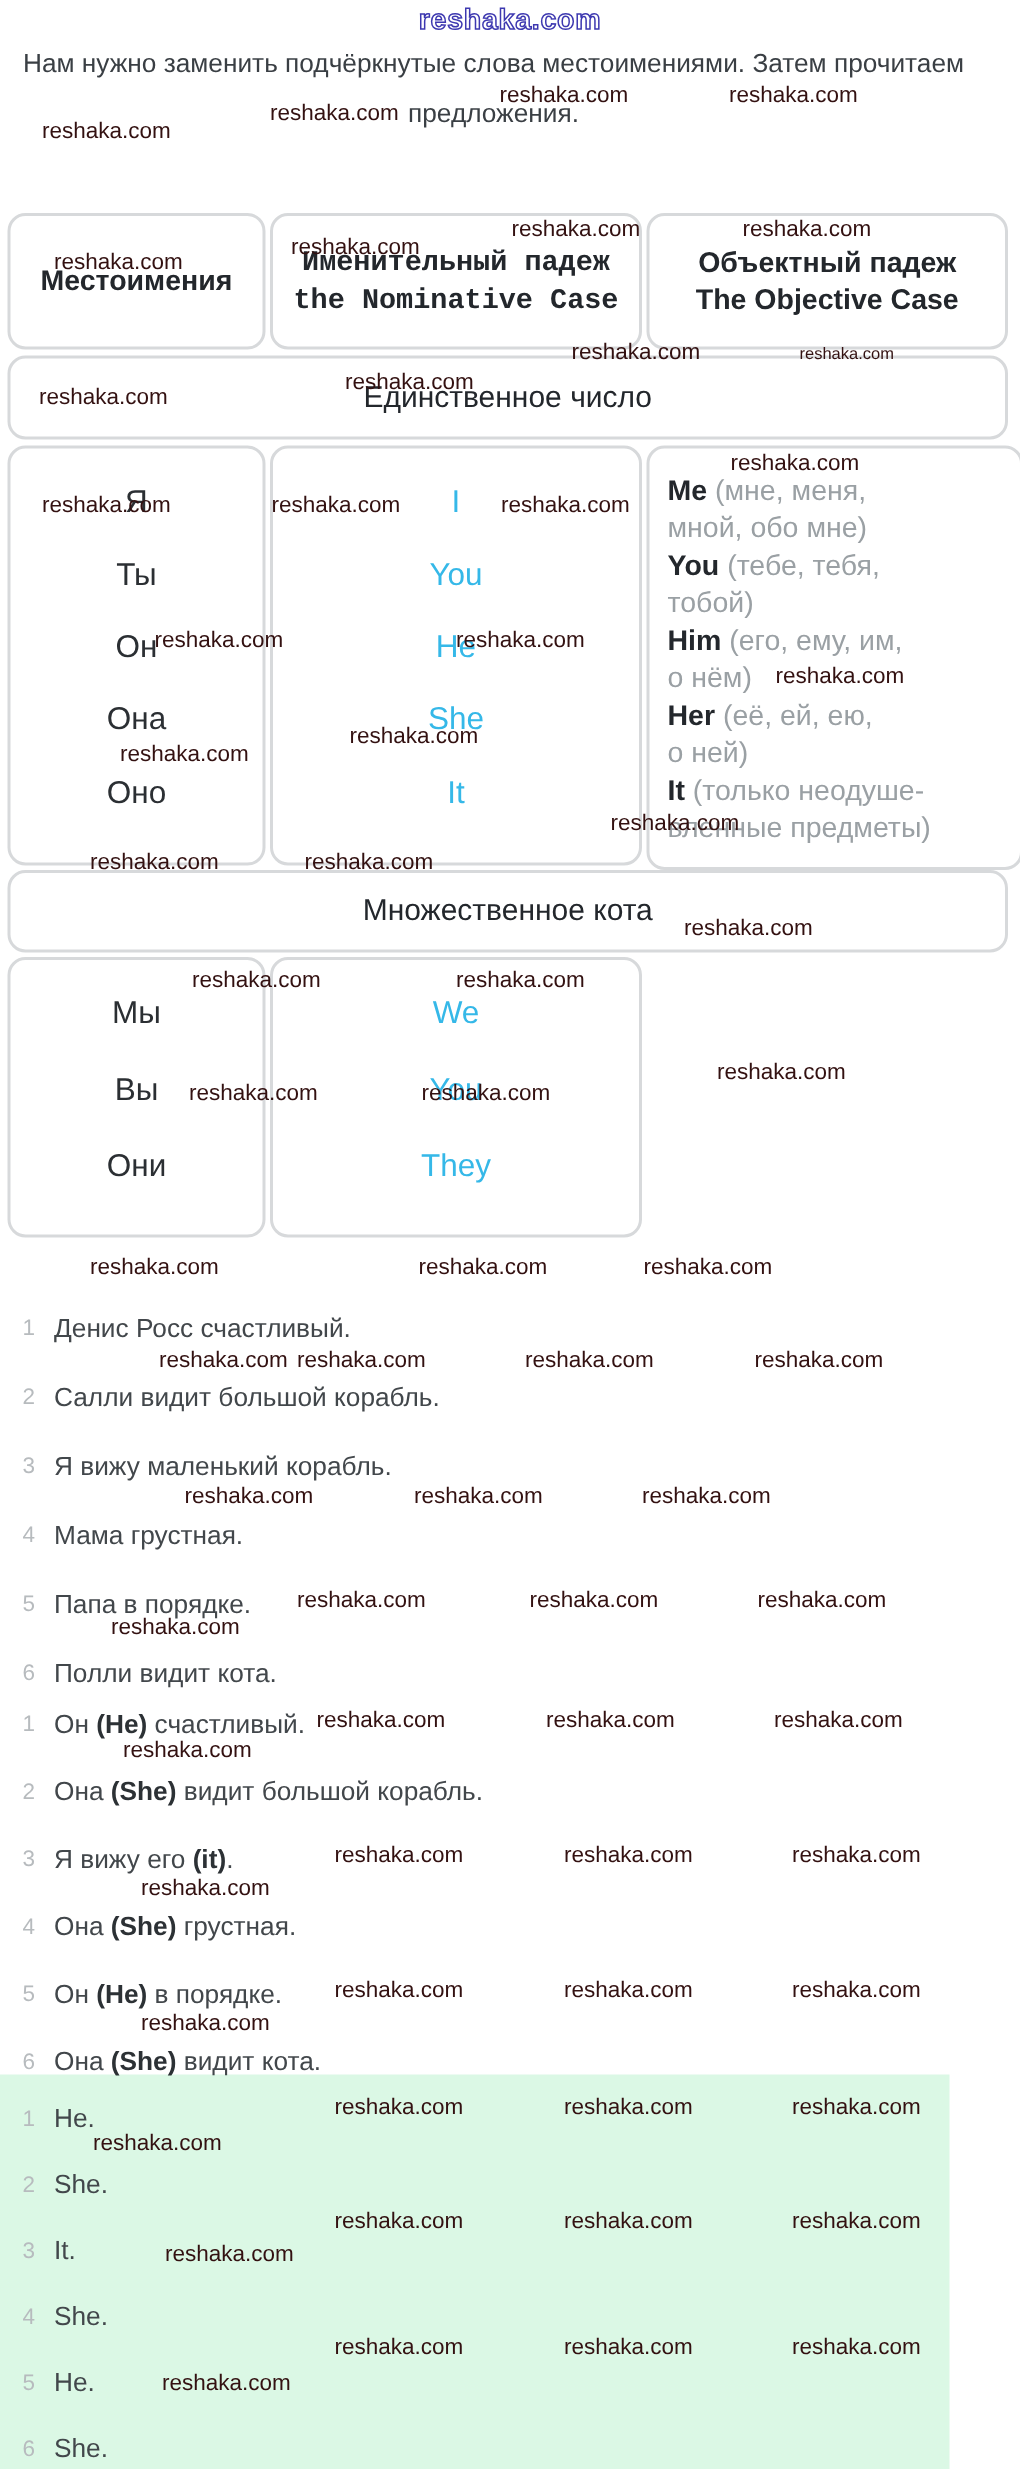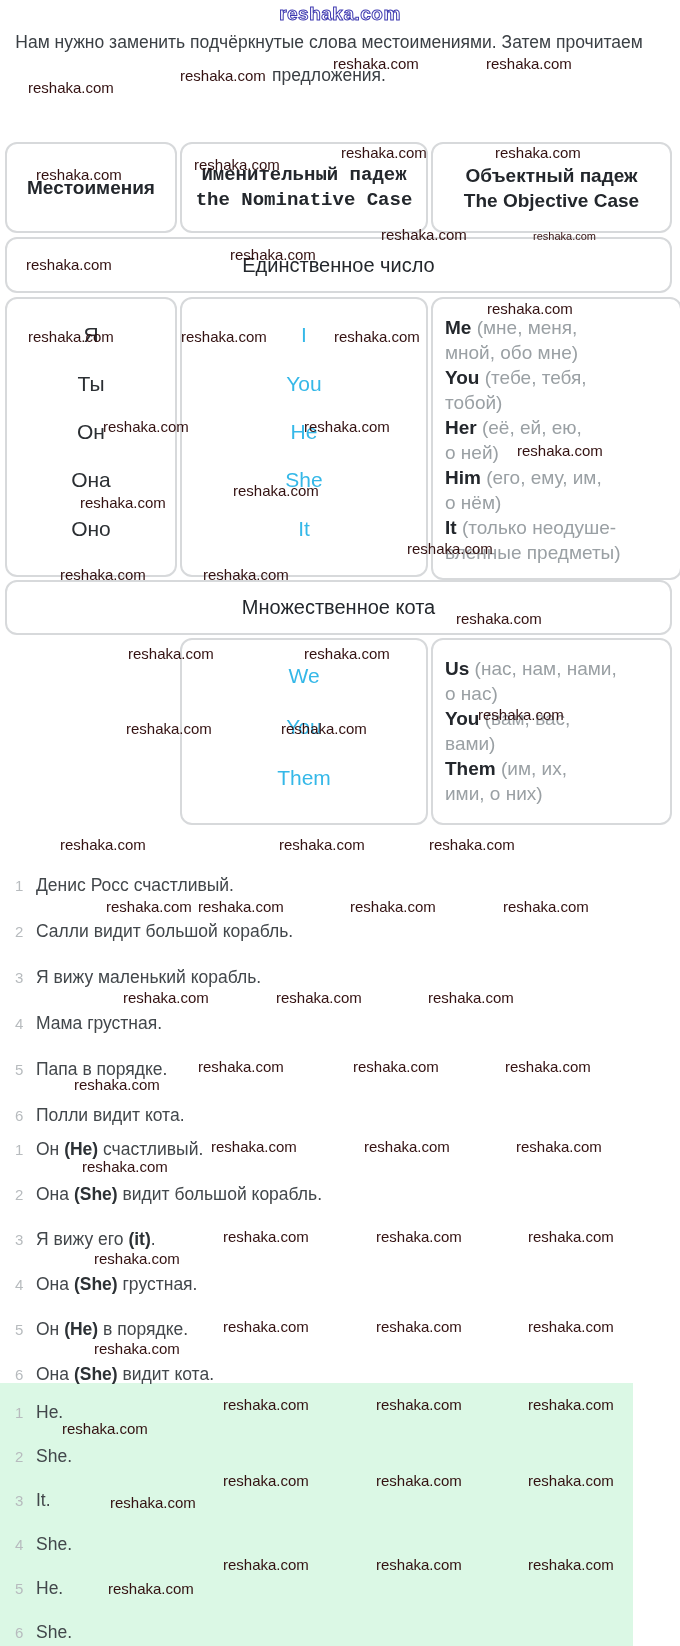--- a/index.html
+++ b/index.html
@@ -103,42 +103,39 @@
         <div class="p-en">You</div>
         <div class="p-en">He</div>
         <div class="p-en">She</div>
         <div class="p-en">It</div>
       </div>
     <div class="cell obj sob" id="sing-ob">
         <div class="obj-entry"><b>Me</b> (мне, меня,
 мной, обо мне)</div>
         <div class="obj-entry"><b>You</b> (тебе, тебя,
 тобой)</div>
+        <div class="obj-entry"><b>Him</b> (его, ему, им,
+о нём)</div>
         <div class="obj-entry"><b>Her</b> (её, ей, ею,
 о ней)</div>
-        <div class="obj-entry"><b>Him</b> (его, ему, им,
-о нём)</div>
         <div class="obj-entry"><b>It</b> (только неодуше-
 вленные предметы)</div>
       </div>
 
     <div class="cell sec sec2">Множественное кота</div>
 
+    <div class="cell col pru" id="plur-ru">
+        <div class="p-ru">Мы</div>
+        <div class="p-ru">Вы</div>
+        <div class="p-ru">Они</div>
+      </div>
     <div class="cell col pen" id="plur-en">
         <div class="p-en">We</div>
         <div class="p-en">You</div>
-        <div class="p-en">Them</div>
-      </div>
-    <div class="cell obj pob" id="plur-ob">
-        <div class="obj-entry"><b>Us</b> (нас, нам, нами,
-о нас)</div>
-        <div class="obj-entry"><b>You</b> (вам, вас,
-вами)</div>
-        <div class="obj-entry"><b>Them</b> (им, их,
-ими, о них)</div>
+        <div class="p-en">They</div>
       </div>
   </div>
 
   <div class="answers-bg"></div>
 
   <div id="tasks" class="slist">
       <div class="srow">
         <span class="snum">1</span>
         <span class="stext">Денис Росс счастливый.</span>
       </div>

